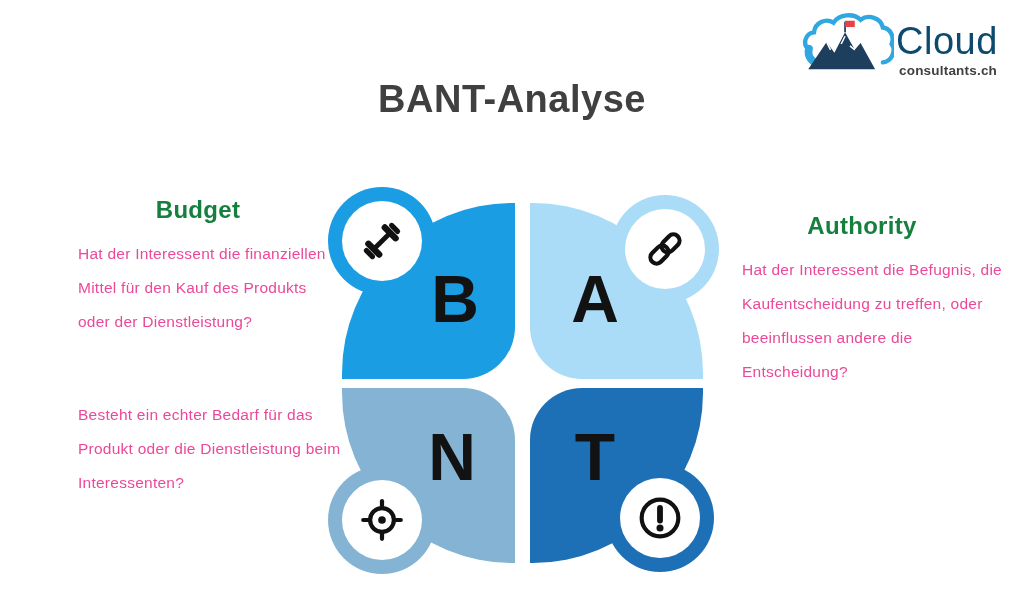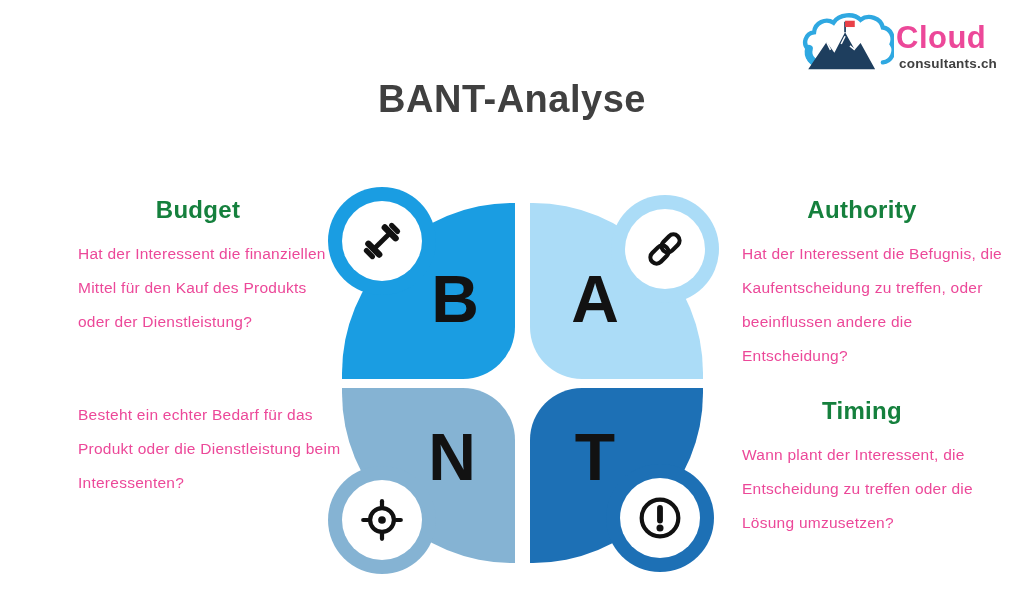--- a/index.html
+++ b/index.html
@@ -3,34 +3,34 @@
 <meta charset="utf-8">
 <style>
   html,body{margin:0;padding:0;background:#fff;}
   .canvas{position:relative;width:1024px;height:600px;background:#fff;overflow:hidden;
           font-family:"Liberation Sans",sans-serif;}
 
   
   .logo{position:absolute;left:800px;top:12px;display:flex;align-items:flex-start;}
   .logo-art{width:94px;height:64px;flex:0 0 auto;}
   .logo-text{margin-left:2px;margin-top:10px;}
-  .logo-brand{font-size:31px;font-weight:700;color:#ec4899;line-height:1;letter-spacing:.5px;}
+  .logo-brand{font-size:38px;font-weight:400;color:#0c4a6e;line-height:1;letter-spacing:.5px;}
   .logo-domain{font-size:13.5px;font-weight:700;color:#404040;margin-top:3px;padding-left:3px;letter-spacing:.2px;}
 
   
   .title{position:absolute;top:78px;left:0;width:100%;text-align:center;
          font-size:38px;font-weight:800;color:#404040;letter-spacing:.5px;}
 
   
   .qtext{position:absolute;width:240px;}
   .qhead{font-size:24px;font-weight:800;color:#15803d;text-align:center;
          line-height:26px;margin:0 0 14px 0;letter-spacing:.3px;}
   .qline{font-size:15.5px;color:#ec4899;line-height:34px;letter-spacing:.25px;white-space:nowrap;}
   #budget-text{left:78px;top:197px;}
-  #authority-text{left:742px;top:197px;}
+  #authority-text{left:742px;top:213px;}
   #need-text{left:78px;top:398px;}
   #timing-text{left:742px;top:398px;}
 
   
   .diagram{position:absolute;left:342px;top:185px;width:361px;height:393px;}
   .petal{position:absolute;}
   #petal-b{left:0;top:18px;width:173px;height:176px;border-radius:170px 0 52px 0;}
   #petal-a{left:188px;top:18px;width:173px;height:176px;border-radius:0 170px 0 52px;}
   #petal-n{left:0;top:203px;width:173px;height:175px;border-radius:0 52px 0 170px;}
   #petal-t{left:188px;top:203px;width:173px;height:175px;border-radius:52px 0 170px 0;}
@@ -91,26 +91,20 @@
     <div class="qline">beeinflussen andere die</div>
     <div class="qline">Entscheidung?</div>
   </div>
 
   <div class="qtext" id="need-text">
     <div class="qline">Besteht ein echter Bedarf für das</div>
     <div class="qline">Produkt oder die Dienstleistung beim</div>
     <div class="qline">Interessenten?</div>
   </div>
 
-  <div class="qtext" id="timing-text">
-    <div class="qhead">Timing</div>
-    <div class="qline">Wann plant der Interessent, die</div>
-    <div class="qline">Entscheidung zu treffen oder die</div>
-    <div class="qline">Lösung umzusetzen?</div>
-  </div>
 
   <div class="diagram">
 
     <div class="petal" id="petal-b" style="background-color: rgb(26, 157, 226);"></div>
     <div class="petal" id="petal-a" style="background-color: rgb(171, 220, 247);"></div>
     <div class="petal" id="petal-n" style="background-color: rgb(133, 179, 211);"></div>
     <div class="petal" id="petal-t" style="background-color: rgb(29, 112, 181);"></div>
 
     <div class="blob" id="blob-b" style="background-color: rgb(26, 157, 226);"></div>
     <div class="blob" id="blob-a" style="background-color: rgb(171, 220, 247);"></div>

